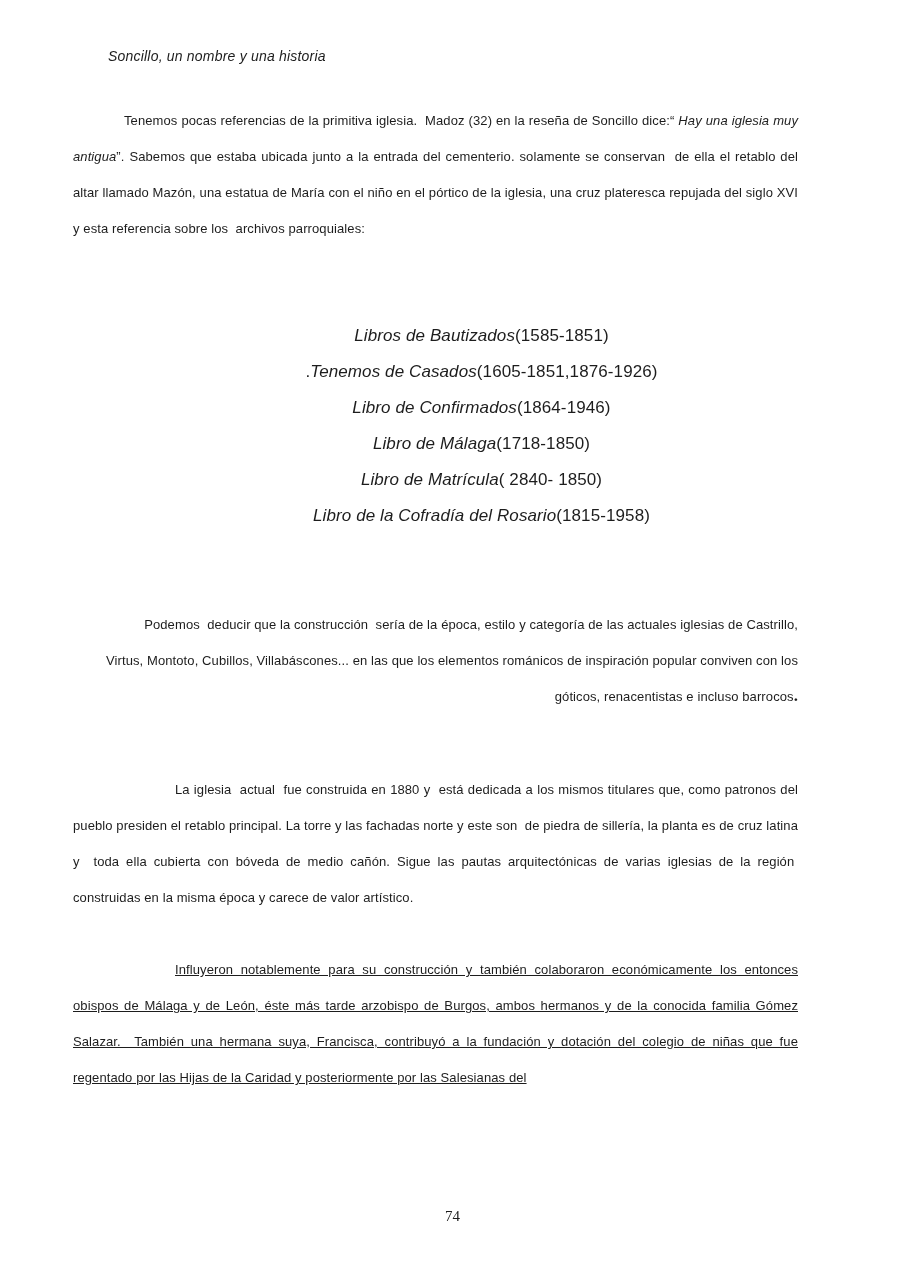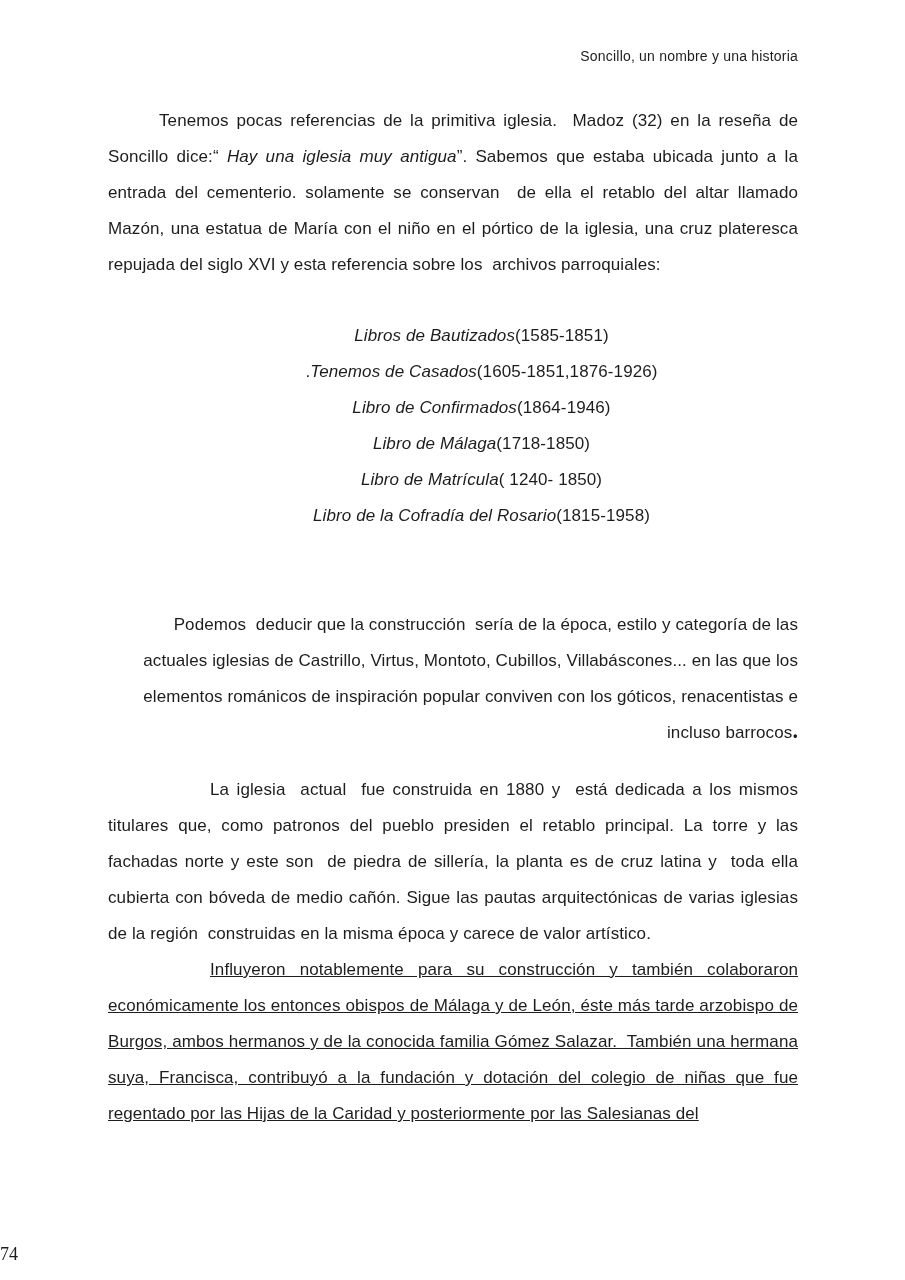--- a/index.html
+++ b/index.html
@@ -8,28 +8,29 @@
     width: 905px;
     height: 1280px;
     margin: 0 auto;
     background: #ffffff;
     overflow: hidden;
     font-family: "Liberation Sans", sans-serif;
     color: #1d1d1d;
   }
   .running-header {
     margin: 45px 107px 0 108px;
-    text-align: right;
+    text-align: left;
+    font-style: italic;
     font-size: 14px;
     line-height: 22px;
     letter-spacing: 0.2px;
   }
   .para {
-    margin: 0 107px 0 108px;
-    font-size: 17px;
+    margin: 0 107px 0 73px;
+    font-size: 13px;
     line-height: 36px;
     letter-spacing: 0.1px;
   }
   .p1 { margin-top: 36px; height: 180px; text-align: justify; text-indent: 51px; }
   .book-list { margin: 35px 107px 0 165px; height: 252px; }
   .book-line { font-size: 17px; line-height: 36px; letter-spacing: 0.1px; text-align: center; }
   .it { font-style: italic; }
   .p2 { margin-top: 37px; height: 155px; text-align: right; text-indent: 51px; }
   .p3 { margin-top: 10px; height: 180px; text-align: justify; text-indent: 102px; }
   .p4 { margin-top: 0; height: 180px; text-align: justify; text-indent: 102px; text-decoration: underline; }
@@ -37,40 +38,40 @@
     font-family: "Liberation Serif", serif;
     font-size: 1.3em;
     font-weight: 700;
     line-height: 0;
   }
   .page-number {
     position: absolute;
     left: 0;
     right: 0;
     top: 1208px;
+    text-align: center;
     font-family: "Liberation Serif", serif;
-    font-size: 18px;
-    margin-top: 36px;
+    font-size: 15px;
   }
 </style>
 </head>
 <body>
 
 <div class="page">
 
   <div class="running-header">Soncillo, un nombre y una historia</div>
 
   <p class="para p1"><span>Tenemos pocas referencias de la primitiva iglesia.&nbsp; Madoz (32) en la reseña de Soncillo dice:“ </span><span class="it">Hay una iglesia muy antigua</span><span>”. Sabemos que estaba ubicada junto a la entrada del cementerio. solamente se conservan&nbsp; de ella el retablo del altar llamado Mazón, una estatua de María con el niño en el pórtico de la iglesia, una cruz plateresca repujada del siglo XVI y esta referencia sobre los&nbsp; archivos parroquiales:</span></p>
 
   <div class="book-list">
     <div class="book-line"><span></span><span class="it">Libros de Bautizados</span><span>(1585-1851)</span></div>
     <div class="book-line"><span>.</span><span class="it">Tenemos de Casados</span><span>(1605-1851,1876-1926)</span></div>
     <div class="book-line"><span></span><span class="it">Libro de Confirmados</span><span>(1864-1946)</span></div>
     <div class="book-line"><span></span><span class="it">Libro de Málaga</span><span>(1718-1850)</span></div>
-    <div class="book-line"><span></span><span class="it">Libro de Matrícula</span><span>( 1240- 1850)</span></div>
+    <div class="book-line"><span></span><span class="it">Libro de Matrícula</span><span>( 2840- 1850)</span></div>
     <div class="book-line"><span></span><span class="it">Libro de la Cofradía del Rosario</span><span>(1815-1958)</span></div>
   </div>
 
   <p class="para p2"><span>Podemos&nbsp; deducir que la construcción&nbsp; sería de la época, estilo y categoría de las actuales iglesias de Castrillo, Virtus, Montoto, Cubillos, Villabáscones... en las que los elementos románicos de inspiración popular conviven con los góticos, renacentistas e incluso barrocos</span><span class="big-dot">.</span></p>
 
   <p class="para p3"><span>La iglesia&nbsp; actual&nbsp; fue construida en 1880 y&nbsp; está dedicada a los mismos titulares que, como patronos del pueblo presiden el retablo principal. La torre y las fachadas norte y este son&nbsp; de piedra de sillería, la planta es de cruz latina y&nbsp; toda ella cubierta con bóveda de medio cañón. Sigue las pautas arquitectónicas de varias iglesias de la región&nbsp; construidas en la misma época y carece de valor artístico.</span></p>
 
   <p class="para p4"><span>Influyeron notablemente para su construcción y también colaboraron económicamente los entonces obispos de Málaga y de León, éste más tarde arzobispo de Burgos, ambos hermanos y de la conocida familia Gómez Salazar.&nbsp; También una hermana suya, Francisca, contribuyó a la fundación y dotación del colegio de niñas que fue regentado por las Hijas de la Caridad y posteriormente por las Salesianas del</span></p>
 
   <div class="page-number">74</div>

